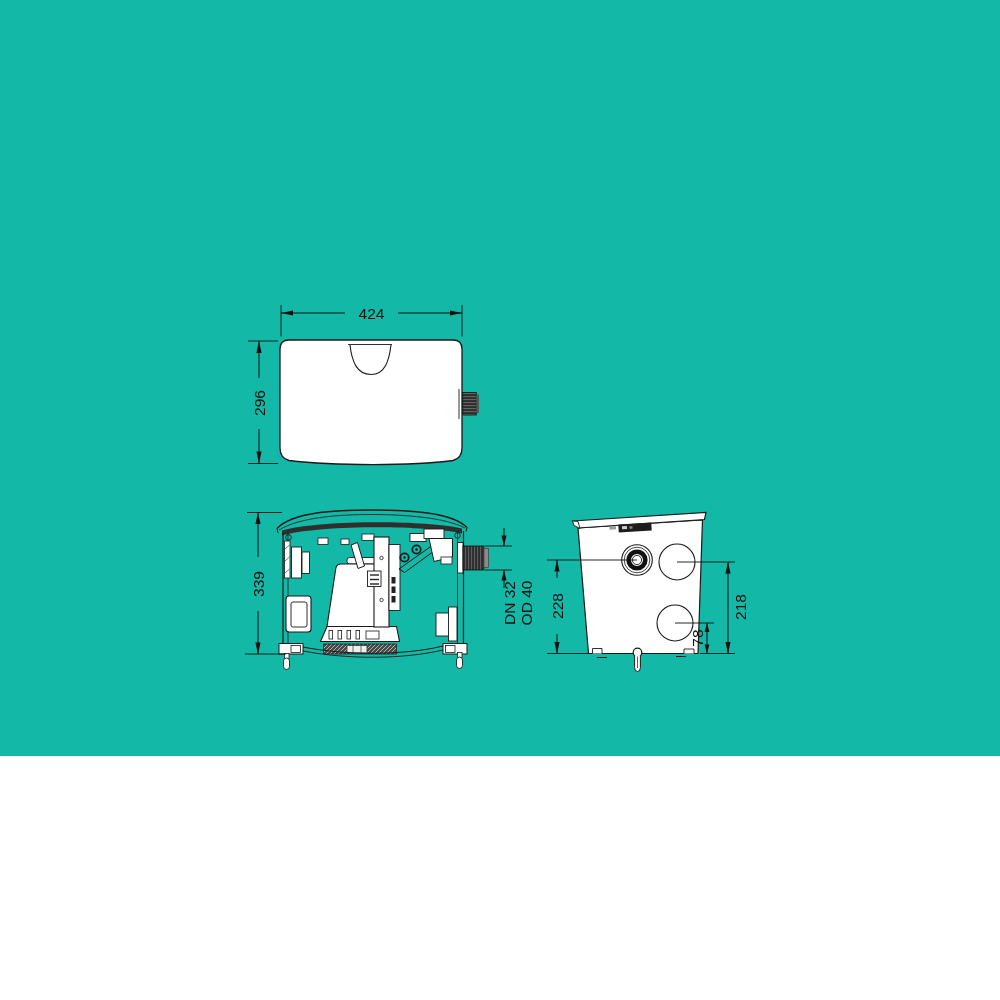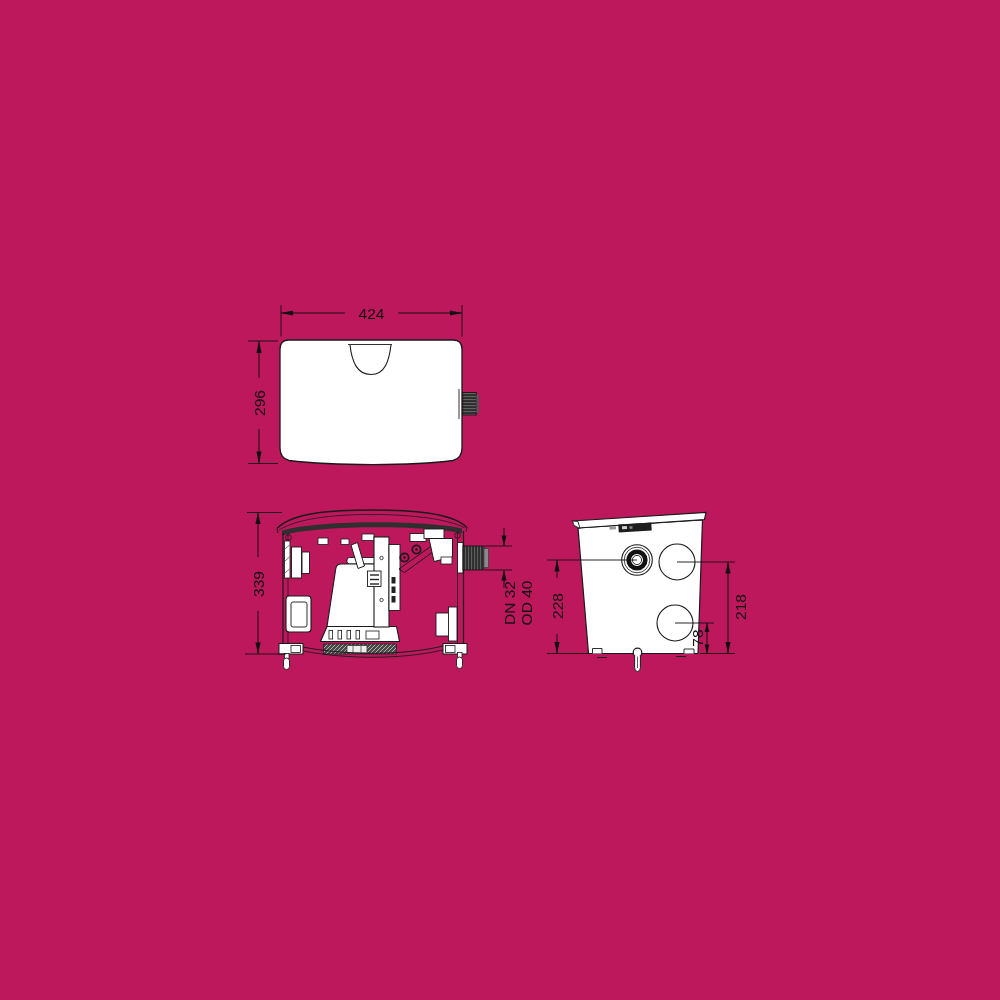--- a/index.html
+++ b/index.html
@@ -1,16 +1,16 @@
 <!DOCTYPE html>
 <html><head>
 <meta charset="utf-8">
 <style>
   html,body{margin:0;padding:0;background:#ffffff;}
-  .canvas{width:1000px;height:1000px;background:#be185d;position:relative;overflow:hidden;}
+  .canvas{width:1000px;height:756px;background:#14b8a6;position:relative;overflow:hidden;}
   svg{display:block;}
   .ln{stroke:#1a1a1a;fill:none;}
   .fw{fill:#ffffff;stroke:#1a1a1a;}
   .dimln{stroke:#111111;stroke-width:1;fill:none;}
   .extln{stroke:#111111;stroke-width:0.9;fill:none;}
   .arr{fill:#111111;stroke:none;}
   .dim{font-family:"Liberation Sans","DejaVu Sans",sans-serif;font-size:15.5px;fill:#111111;}
 </style>
 </head>
 <body>

